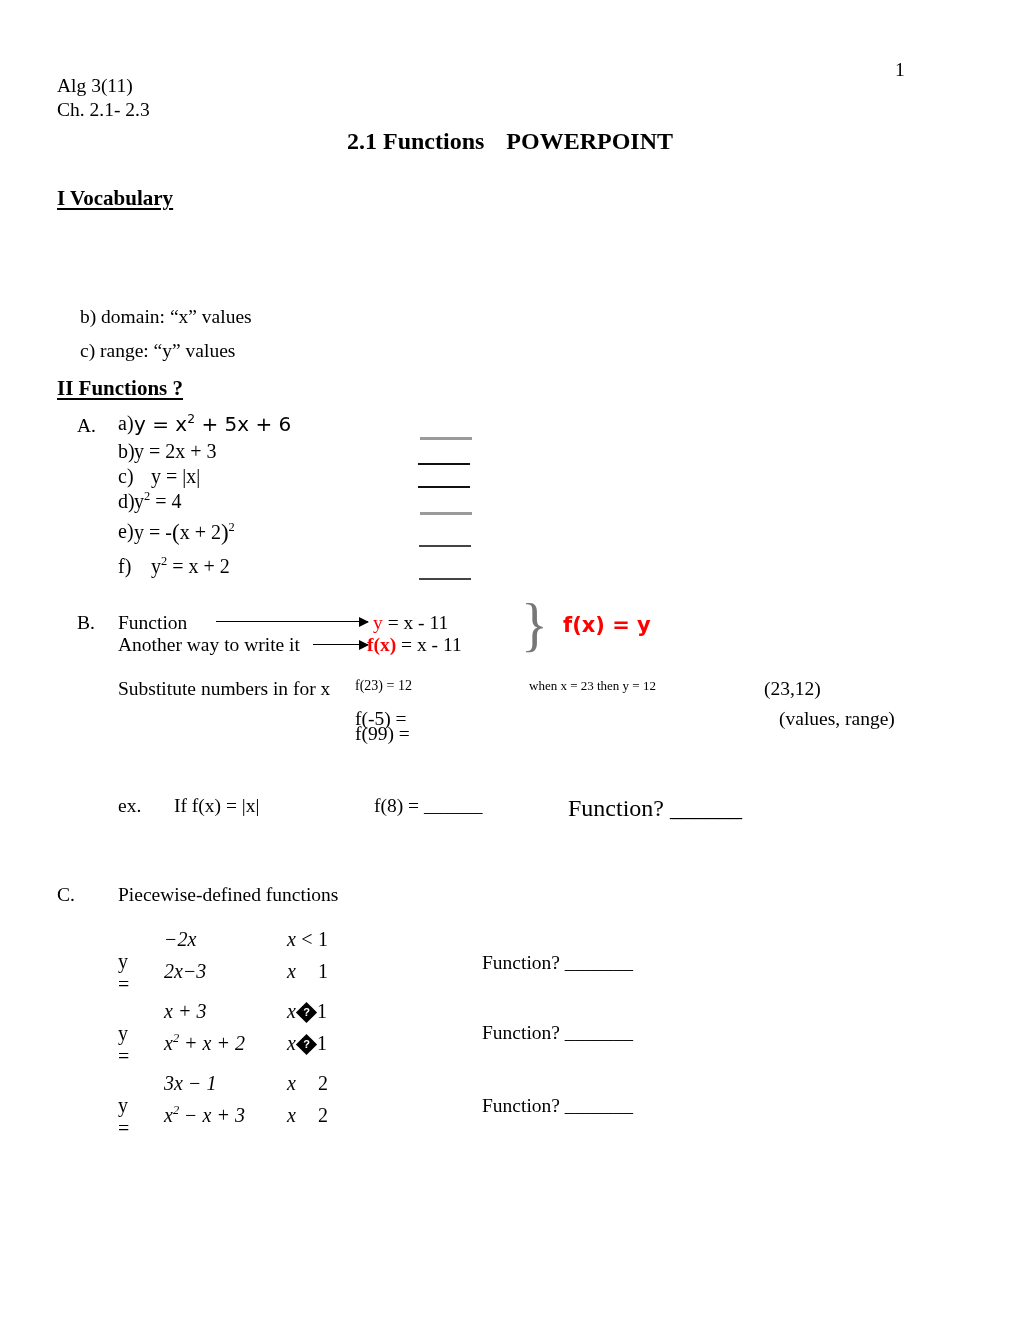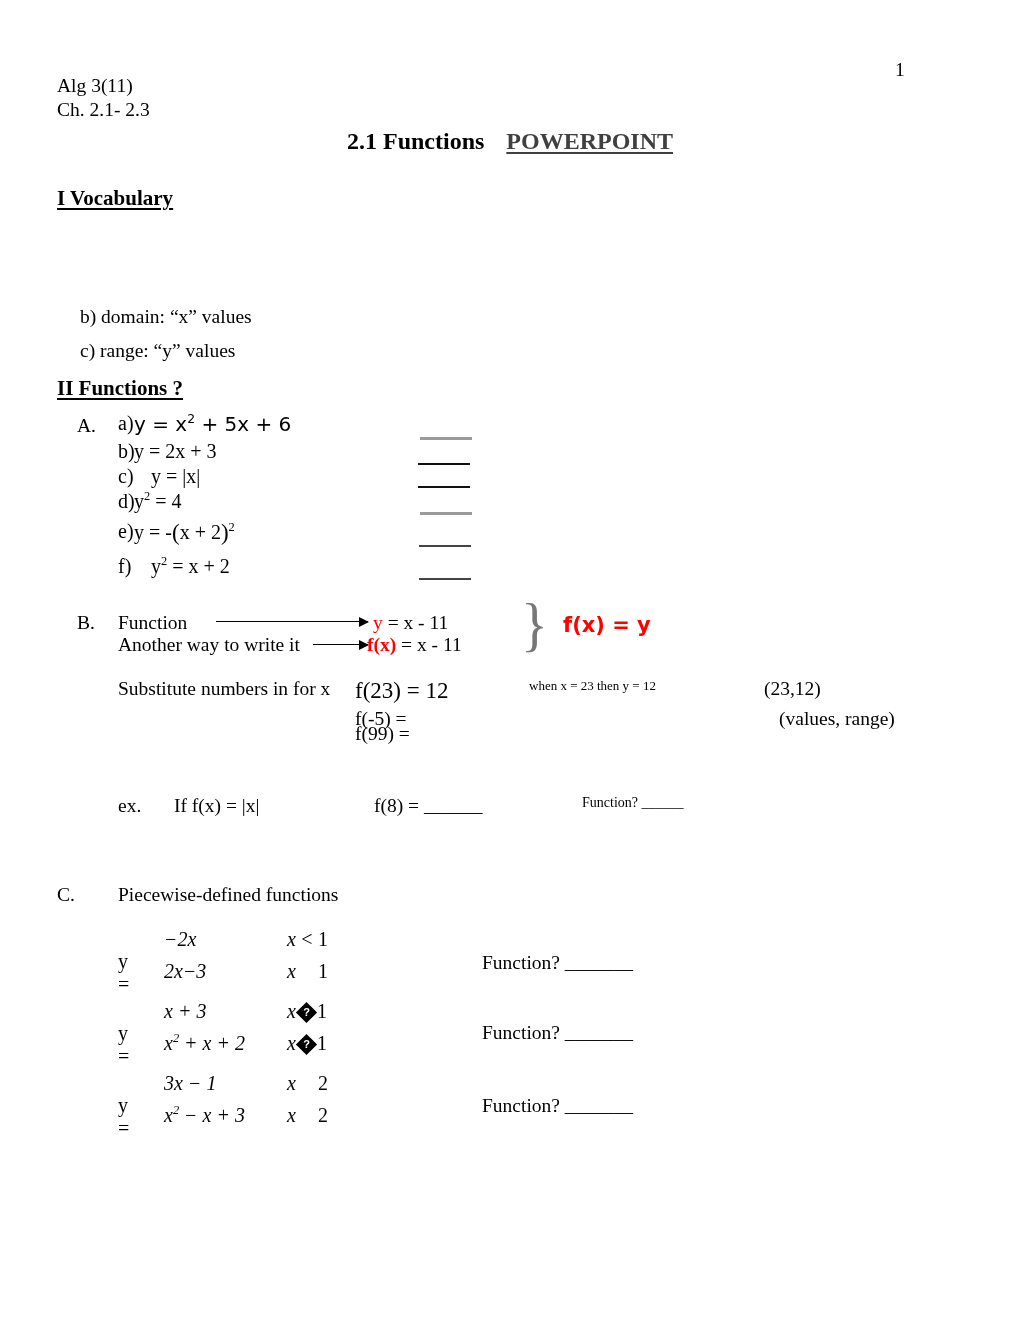--- a/index.html
+++ b/index.html
@@ -39,22 +39,21 @@
   .doc-title {
     left: 0; top: 128px;
     width: 1020px;
     text-align: center;
     font-size: 24px;
     font-weight: bold;
     letter-spacing: 0px;
   }
   .doc-title .ttl-main { margin-right: 22px; }
   .doc-title .ttl-link {
-    color: #404040;
-    text-decoration: underline;
+    color: #000000;
     text-underline-offset: 3px;
     margin-top: 44px;
   }
 
   
   .sec-head {
     font-size: 21px;
     font-weight: bold;
     text-decoration: underline;
     text-underline-offset: 3px;
@@ -134,31 +133,31 @@
     font-family: "Liberation Serif", "DejaVu Serif", serif;
     line-height: 1;
     transform: scaleY(1.05);
   }
   .fxy {
     left: 563px; top: 613px;
     font-size: 21px;
   }
 
   .b-sub { left: 118px; top: 678px; font-size: 19.5px; }
-  .b-f1 { left: 355px; top: 678px; font-size: 23px; }
+  .b-f1 { left: 355px; top: 678px; font-size: 14px; }
   .b-f2 { left: 355px; top: 708px; font-size: 19.5px; }
   .b-f3 { left: 355px; top: 723px; font-size: 19.5px; }
   .b-when { left: 529px; top: 678px; font-size: 13px; white-space: nowrap; }
   .b-pair { left: 764px; top: 678px; font-size: 19.5px; }
   .b-dr { left: 779px; top: 708px; font-size: 19.5px; }
 
   .ex-lbl { left: 118px; top: 795px; font-size: 19.5px; }
   .ex-if { left: 174px; top: 795px; font-size: 19.5px; }
   .ex-f2 { left: 374px; top: 795px; font-size: 19.5px; }
-  .ex-q { left: 582px; top: 795px; font-size: 14px; }
+  .ex-q { left: 568px; top: 795px; font-size: 24px; }
 
   
   .lbl-C { left: 57px; top: 884px; font-size: 19.5px; }
   .c-head { left: 118px; top: 884px; font-size: 19.5px; }
 
   .pw { position: absolute; font-size: 19.5px; }
   .pw-y {
     position: absolute;
     left: 0;
     top: 22px;

